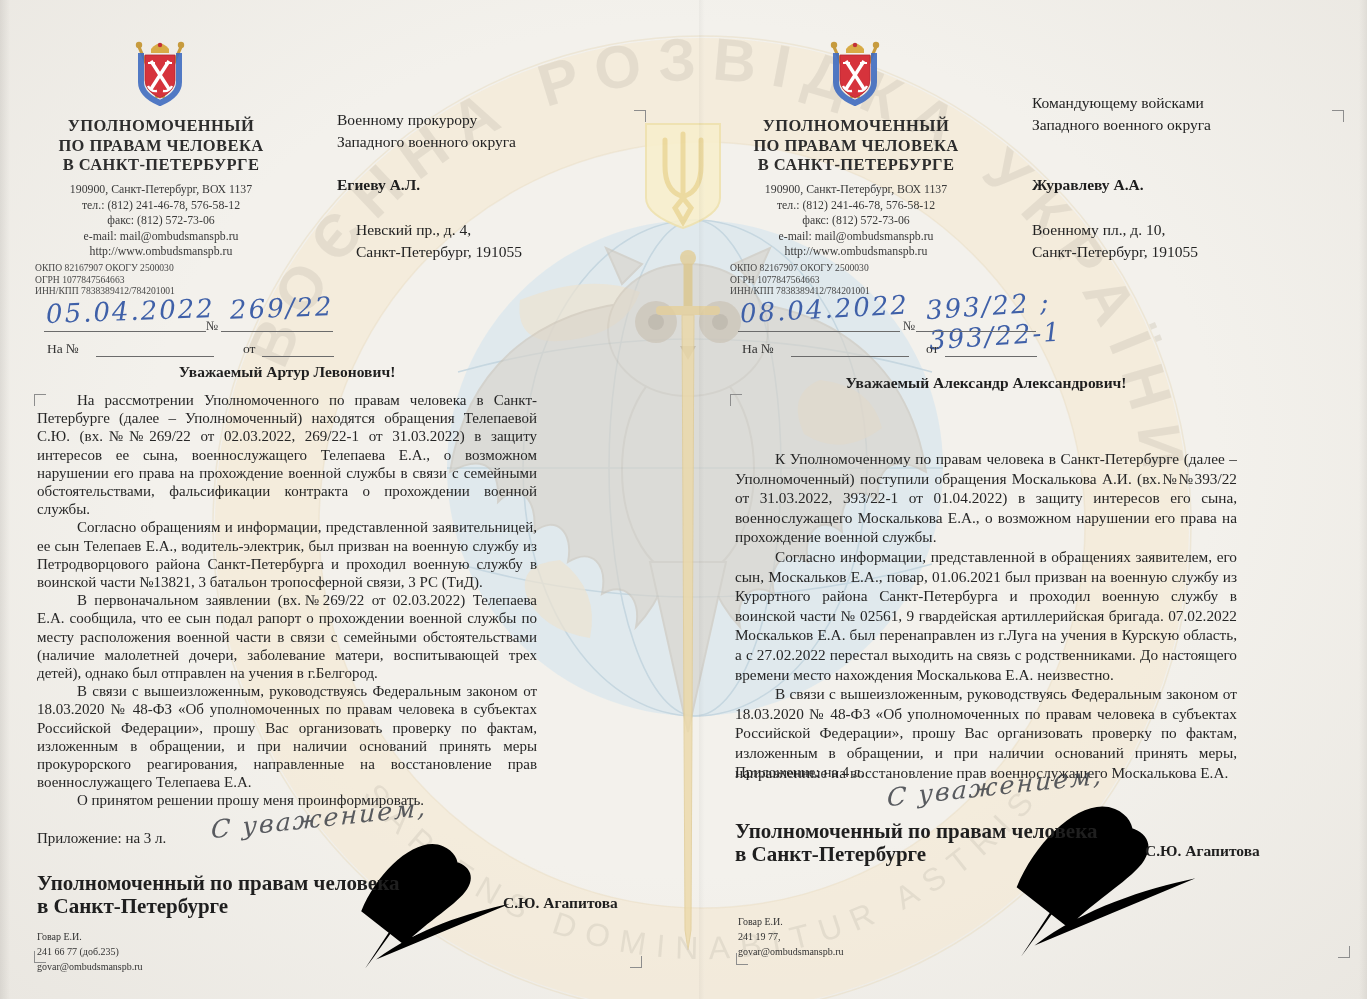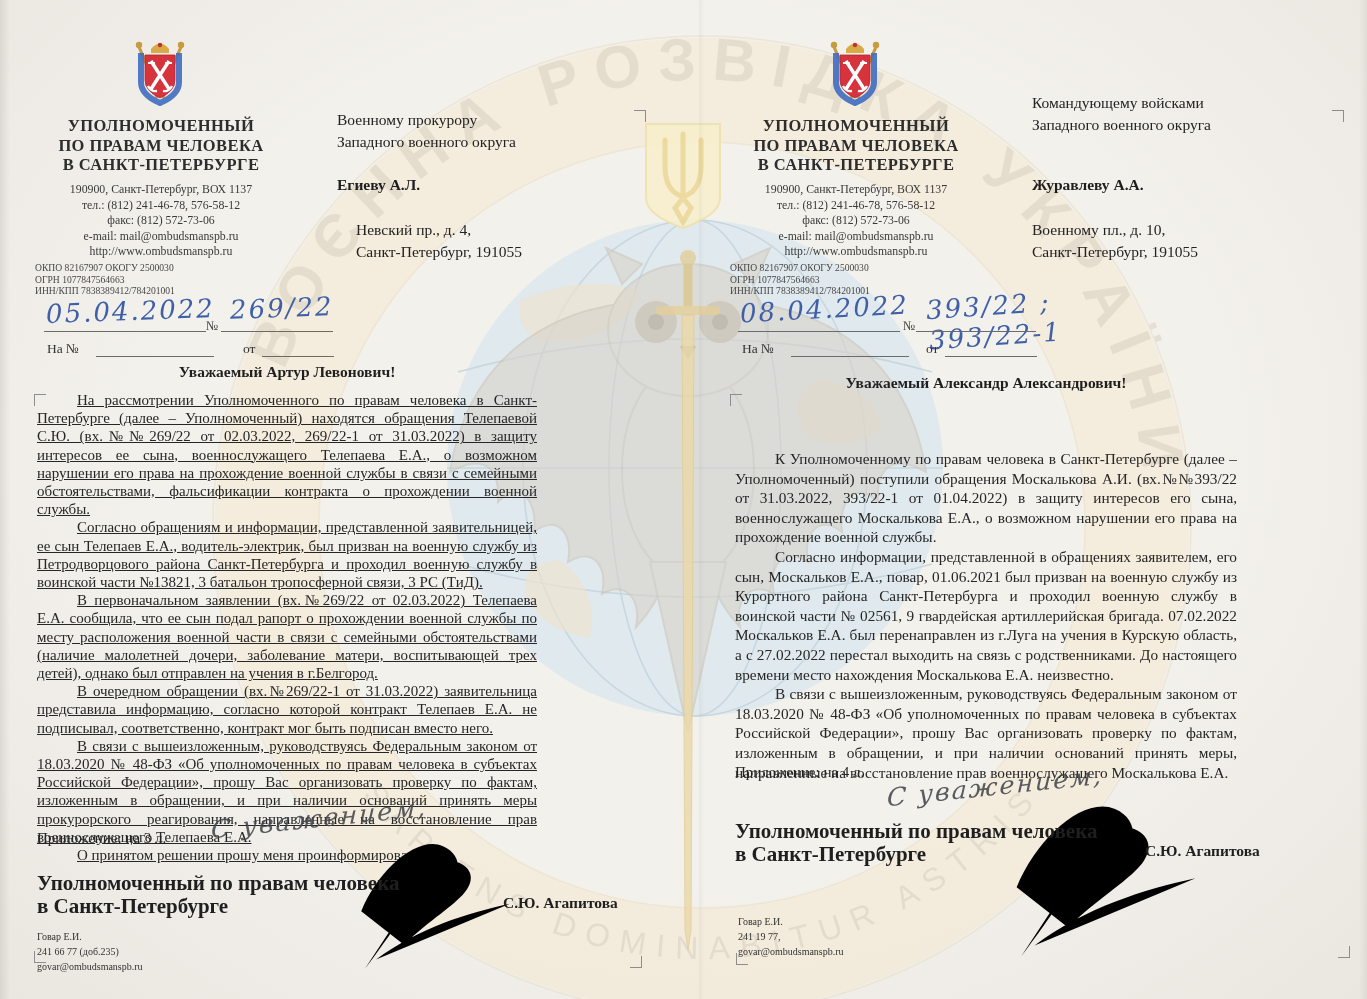--- a/index.html
+++ b/index.html
@@ -12,21 +12,21 @@
   .edge-shadow-l{left:0;top:0;width:10px;height:999px;background:linear-gradient(90deg,rgba(60,55,50,.10),rgba(60,55,50,0));}
   .edge-shadow-r{right:0;top:0;width:8px;height:999px;background:linear-gradient(-90deg,rgba(60,55,50,.07),rgba(60,55,50,0));}
   .fold{left:699px;top:0;width:6px;height:999px;background:linear-gradient(90deg,rgba(0,0,0,.035),rgba(255,255,255,.04));}
   svg.wm{position:absolute;left:0;top:0;pointer-events:none;}
   .title-block{width:252px;text-align:center;font-weight:bold;font-size:16.5px;line-height:19.5px;letter-spacing:.4px;color:#2d2d2d;}
   .haddr{width:252px;text-align:center;font-size:11.8px;line-height:15.5px;color:#3a3a3a;}
   .codes{width:252px;font-size:9.6px;line-height:11.6px;color:#474747;}
   .addr-block{font-size:15.5px;line-height:22px;color:#232323;}
   .addr-name{font-size:15.5px;font-weight:bold;color:#1e1e1e;}
   .sal{width:500px;text-align:center;font-weight:bold;font-size:15.5px;color:#1f1f1f;}
-  .body-l{width:500px;font-size:15px;line-height:18.2px;text-align:justify;text-decoration:underline;}
+  .body-l{width:500px;font-size:15px;line-height:18.2px;text-align:justify;}
   .body-r{width:502px;font-size:15.3px;line-height:19.6px;text-align:justify;margin-top:36px;}
   .body-l p,.body-r p{margin:0;text-indent:40px;}
   .attach{font-size:15px;color:#262626;}
   .signer{font-size:21px;line-height:22.5px;font-weight:bold;color:#1f1f1f;}
   .signer-name{font-size:15.5px;font-weight:bold;color:#1f1f1f;}
   .exec{font-size:10px;line-height:15.2px;color:#333;}
   .hand-blue{font-family:"DejaVu Serif",serif;font-style:italic;color:#3f60a8;font-size:26px;letter-spacing:2px;white-space:nowrap;}
   .hand-dark{font-family:"DejaVu Serif",serif;font-style:italic;color:#42454b;font-size:25px;letter-spacing:2px;white-space:nowrap;opacity:.87;transform:skewX(-8deg) rotate(-6deg);}
   .no-label{font-size:13px;color:#444;}
   .na-label{font-size:13.5px;color:#333;}
@@ -179,21 +179,20 @@
       <div>Невский пр., д. 4,</div>
       <div>Санкт-Петербург, 191055</div>
     </div>
 
     <div class="abs sal" style="left:37px;top:363px">Уважаемый Артур Левонович!</div>
 
     <div class="abs body-l" style="left:37px;top:391px">
       <p>На рассмотрении Уполномоченного по правам человека в Санкт-Петербурге (далее – Уполномоченный) находятся обращения Телепаевой С.Ю. (вх.№№269/22 от 02.03.2022, 269/22-1 от 31.03.2022) в защиту интересов ее сына, военнослужащего Телепаева Е.А., о возможном нарушении его права на прохождение военной службы в связи с семейными обстоятельствами, фальсификации контракта о прохождении военной службы.</p>
       <p>Согласно обращениям и информации, представленной заявительницей, ее сын Телепаев Е.А., водитель-электрик, был призван на военную службу из Петродворцового района Санкт-Петербурга и проходил военную службу в воинской части №13821, 3 батальон тропосферной связи, 3 РС (ТиД).</p>
       <p>В первоначальном заявлении (вх.№269/22 от 02.03.2022) Телепаева Е.А. сообщила, что ее сын подал рапорт о прохождении военной службы по месту расположения военной части в связи с семейными обстоятельствами (наличие малолетней дочери, заболевание матери, воспитывающей трех детей), однако был отправлен на учения в г.Белгород.</p>
-      <p>В очередном обращении (вх.№269/22-1 от 31.03.2022) заявительница представила информацию, согласно которой контракт Телепаев Е.А. не подписывал, соответственно, контракт мог быть подписан вместо него.</p>
       <p>В связи с вышеизложенным, руководствуясь Федеральным законом от 18.03.2020 № 48-ФЗ «Об уполномоченных по правам человека в субъектах Российской Федерации», прошу Вас организовать проверку по фактам, изложенным в обращении, и при наличии оснований принять меры прокурорского реагирования, направленные на восстановление прав военнослужащего Телепаева Е.А.</p>
       <p>О принятом решении прошу меня проинформировать.</p>
     </div>
 
     <div class="abs attach" style="left:37px;top:830px">Приложение: на 3 л.</div>
     <div class="abs hand-dark" style="left:212px;top:804px">С уважением,</div>
     <svg class="abs sig" style="left:348px;top:822px" width="190" height="158" viewBox="0 0 200 170">
         <use href="#sig"></use>
       </svg>
 

